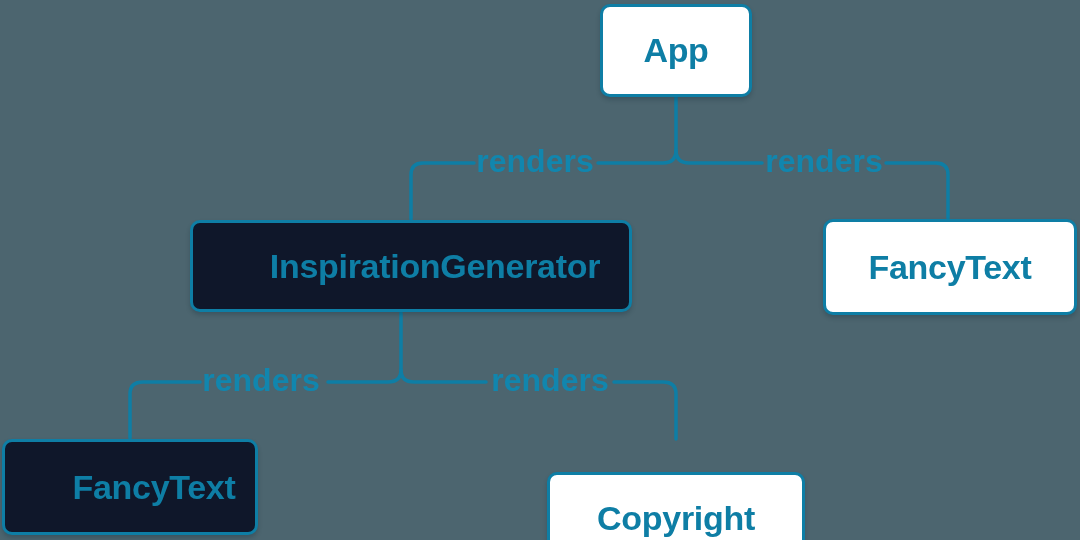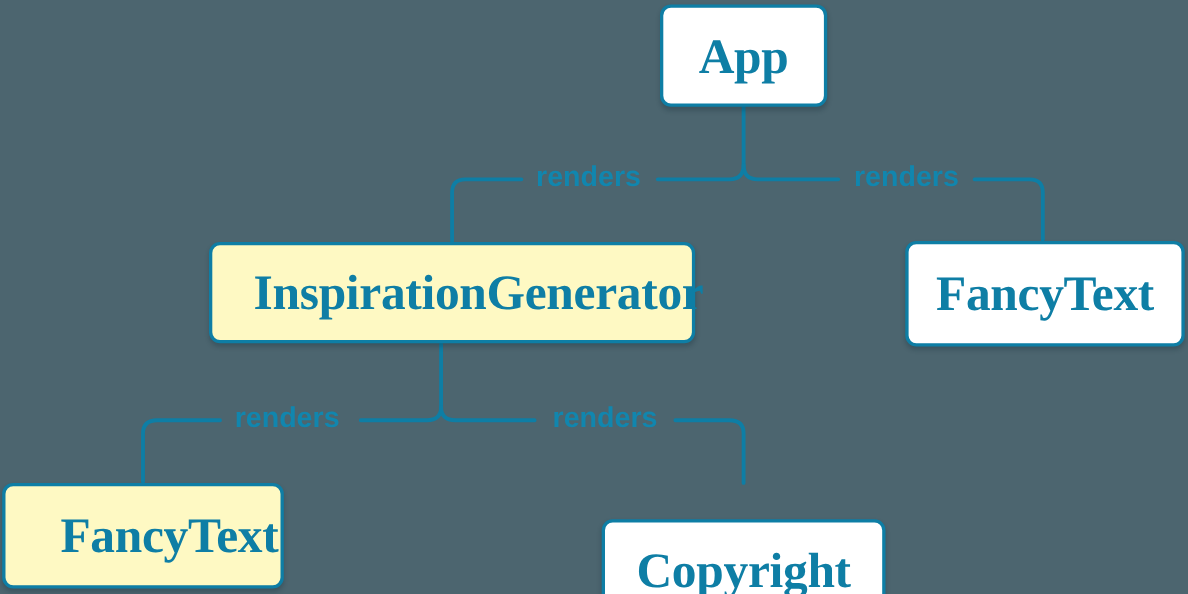--- a/index.html
+++ b/index.html
@@ -30,40 +30,39 @@
   }
   .node {
     position: absolute;
     box-sizing: border-box;
     border: 3px solid #0E7EA5;
     border-radius: 10px;
     display: flex;
     align-items: center;
     justify-content: center;
     color: #0E7EA5;
-    font-size: 45px;
+    font-size: 34px;
     font-weight: 700;
     letter-spacing: -0.3px;
     box-shadow: 0 3px 4px rgba(15, 40, 52, 0.25);
-    font-family: Liberation Serif, serif;
   }
   .node.white { background: #FFFFFF; }
-  .node.cream { background: #fef9c3; padding-left: 48px; }
+  .node.cream { background: #0f172a; padding-left: 48px; }
 
   .node-app          { left: 600px; top: 4px;   width: 152px; height: 93px; }
   .node-ig           { left: 190px; top: 220px; width: 442px; height: 92px; }
   .node-fancy-right  { left: 823px; top: 219px; width: 254px; height: 96px; }
   .node-fancy-left   { left: 2px;   top: 439px; width: 256px; height: 96px; }
   .node-copyright    { left: 547px; top: 440px; width: 258px; height: 93px; margin-top: 32px; }
 
   .edge-label {
     position: absolute;
     transform: translate(-50%, -50%);
     color: #1186AE;
-    font-size: 26px;
+    font-size: 32px;
     font-weight: 700;
     white-space: nowrap;
   }
   .edge-label-1 { left: 535px; top: 161px; }
   .edge-label-2 { left: 824px; top: 161px; }
   .edge-label-3 { left: 261px; top: 380px; }
   .edge-label-4 { left: 550px; top: 380px; }
 </style>
 </head>
 <body>

